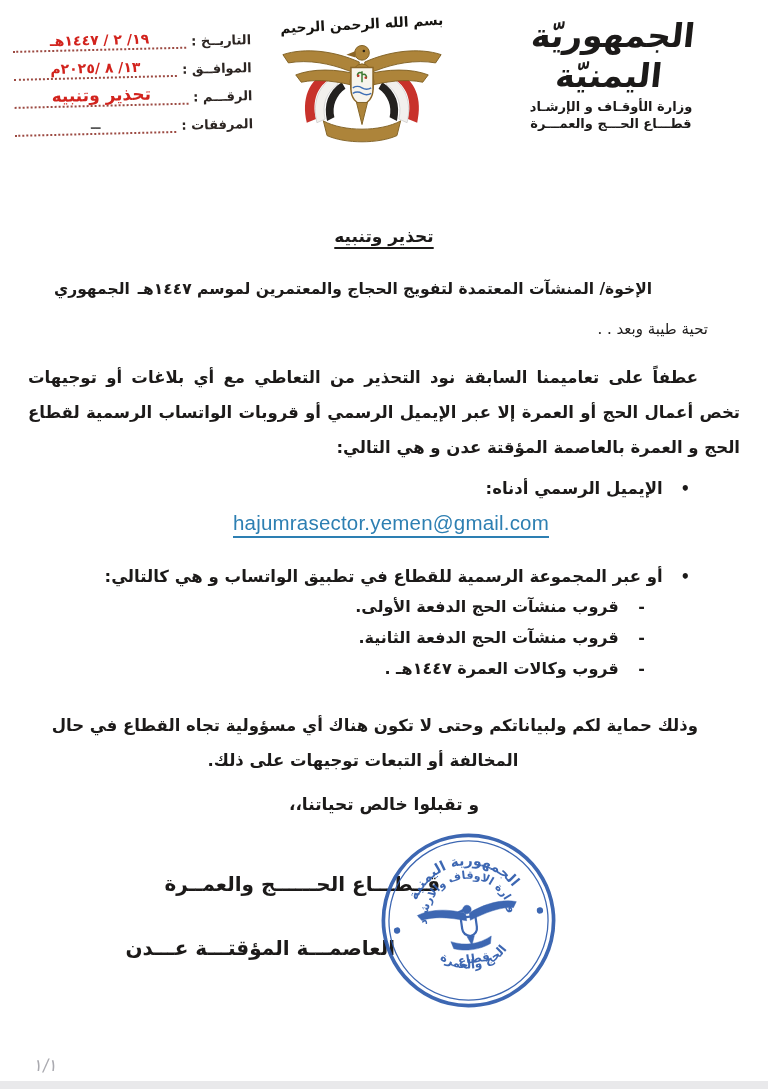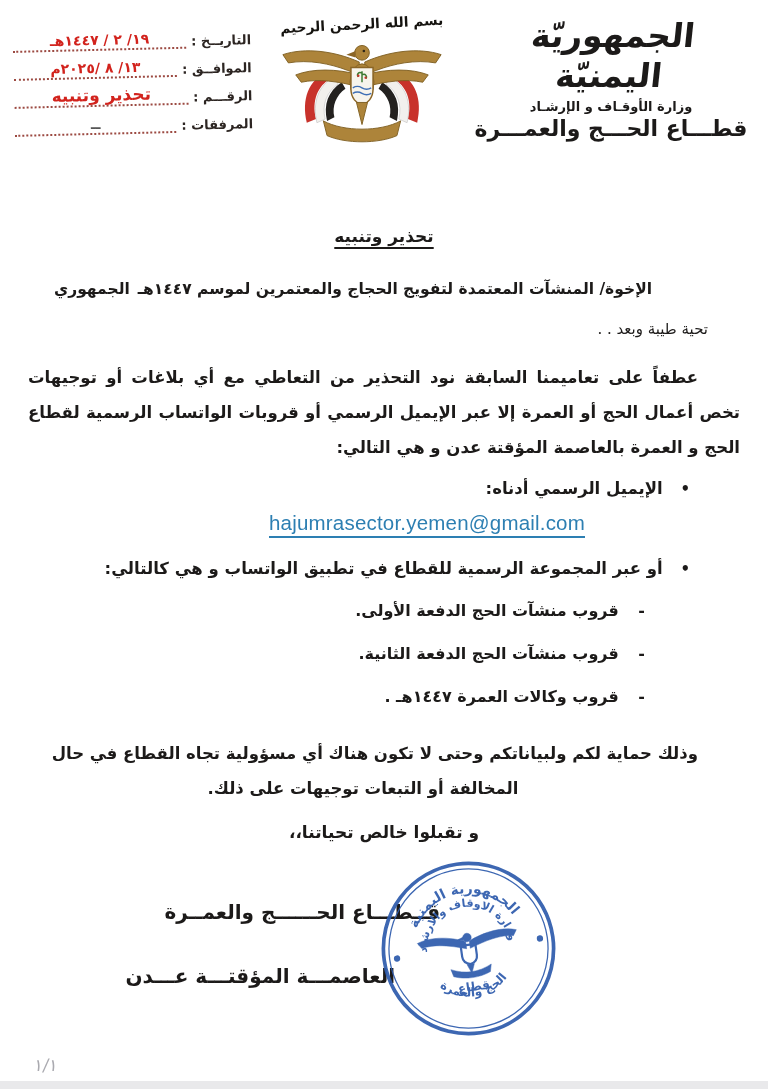--- a/index.html
+++ b/index.html
@@ -8,21 +8,21 @@
   .page {
     position:relative; width:768px; height:1089px; margin:0 auto;
     background:#ffffff; overflow:hidden; direction:rtl; color:#1c1a19;
   }
 
   
   .doc-header { display:flex; justify-content:space-between; padding:14px 18px 0 14px; height:148px; }
   .ministry-block { width:278px; text-align:center; padding-top:2px; }
   .republic-callig { font-size:33px; font-weight:bold; letter-spacing:-1px; transform:skewX(-6deg); line-height:1.2; }
   .ministry-line { font-size:13px; font-weight:bold; margin-top:4px; letter-spacing:1px; }
-  .sector-line { font-size:22px; font-weight:bold; margin-top:2px; letter-spacing:1px; }
+  .sector-line { font-size:13px; font-weight:bold; margin-top:2px; letter-spacing:1px; }
   .emblem-wrap { width:190px; text-align:center; }
   .date-block { width:238px; padding-top:8px; transform:rotate(-1.4deg); }
   .field-row { display:flex; align-items:flex-end; gap:5px; height:28px; }
   .field-label { font-size:13px; font-weight:bold; color:#2c2522; white-space:nowrap; }
   .field-line { flex:1; border-bottom:2px dotted #9c4a42; text-align:center; padding-bottom:0; }
   .field-value { color:#d2231d; font-weight:bold; font-size:14px; line-height:1.1; display:inline-block; }
   .field-row.big .field-value { font-size:17px; }
 
   
   .doc-body { padding:0 28px; }
@@ -35,22 +35,22 @@
   .addressee-honorific { padding-left:26px; }
   .greeting { margin-top:22px; font-size:15px; font-weight:500; padding-right:32px; font-family:"DejaVu Serif","DejaVu Sans",serif; }
   .para { font-size:16.5px; font-weight:bold; line-height:35px; text-align:justify; margin-top:22px; }
   .para.indent { text-indent:42px; }
   .para.p2 { margin-top:24px; }
   .para.p2 .line2 { display:block; text-align:center; }
   .bullet-row { margin-top:10px; font-size:16.5px; font-weight:bold; padding-right:50px; line-height:28px; }
   .bullet-dot { display:inline-block; margin-left:12px; font-size:15px; }
   .email-line { direction:ltr; text-align:left; padding-left:205px; margin-top:8px; }
   .email-link { font-size:20.5px; color:#2d7fb2; border-bottom:2px solid #2d7fb2; padding-bottom:2px;
-                font-family:"Liberation Sans","DejaVu Sans",sans-serif; letter-spacing:.2px; cursor:pointer;margin-left:36px; }
-  .dash-item { padding-right:95px; font-size:16px; font-weight:bold; line-height:31px;margin-top:12px; }
+                font-family:"Liberation Sans","DejaVu Sans",sans-serif; letter-spacing:.2px; cursor:pointer; }
+  .dash-item { padding-right:95px; font-size:16px; font-weight:bold; line-height:31px; }
   .dash { margin-left:14px; }
   .closing-line { text-align:center; font-size:17px; font-weight:bold; margin-top:16px; }
 
   
   .signature-area { position:relative; height:190px; margin-top:22px; }
   .sig-line1 { position:absolute; top:36px; right:300px; font-size:20px; font-weight:bold; white-space:nowrap; }
   .sig-line2 { position:absolute; top:100px; right:345px; font-size:20px; font-weight:bold; white-space:nowrap; }
   .stamp { position:absolute; left:348px; top:-8px; width:185px; height:185px; transform:rotate(-8deg); opacity:.93; }
 
   
@@ -147,21 +147,21 @@
 
     <div class="bullet-row">
       <span class="bullet-dot">•</span>
       <span>الإيميل الرسمي أدناه:</span>
     </div>
 
     <div class="email-line">
       <span class="email-link">hajumrasector.yemen@gmail.com</span>
     </div>
 
-    <div class="bullet-row" style="margin-top:20px">
+    <div class="bullet-row" style="margin-top:28px">
       <span class="bullet-dot">•</span>
       <span>أو عبر المجموعة الرسمية للقطاع في تطبيق الواتساب و هي كالتالي:</span>
     </div>
 
     <div class="dash-item">
       <span class="dash">-</span>
       <span>قروب منشآت الحج الدفعة الأولى.</span>
     </div>
     <div class="dash-item">
       <span class="dash">-</span>

